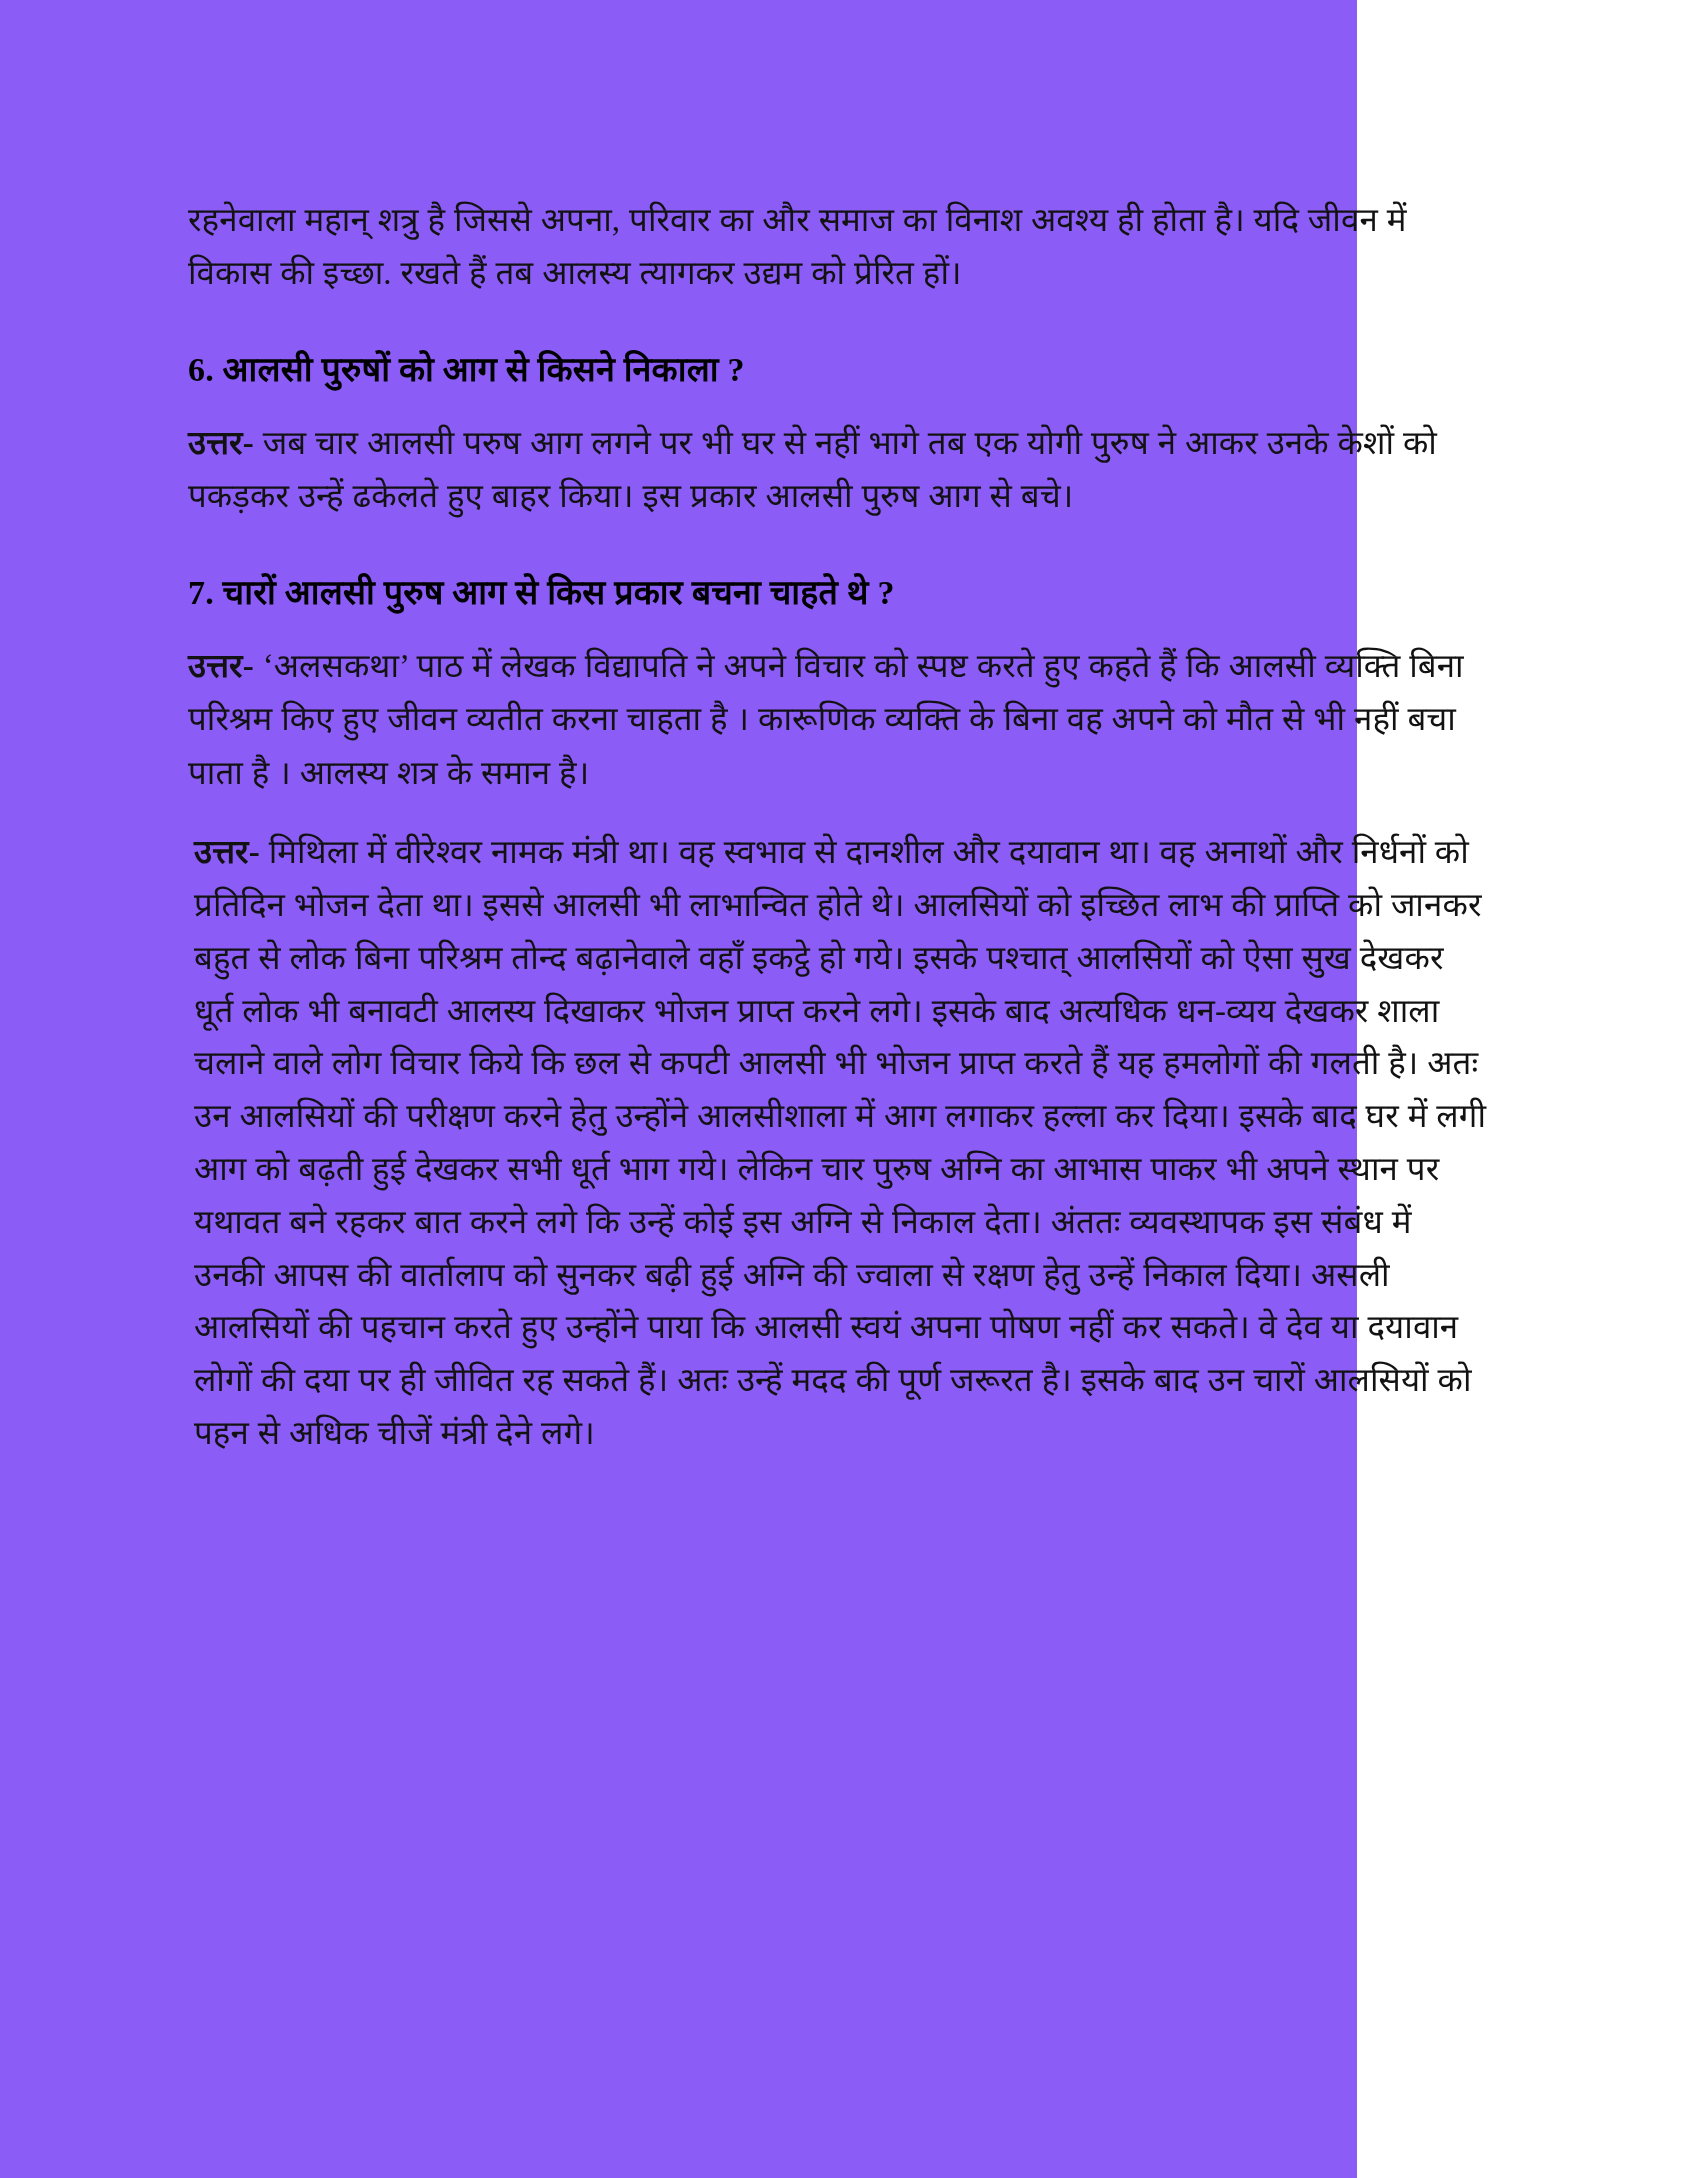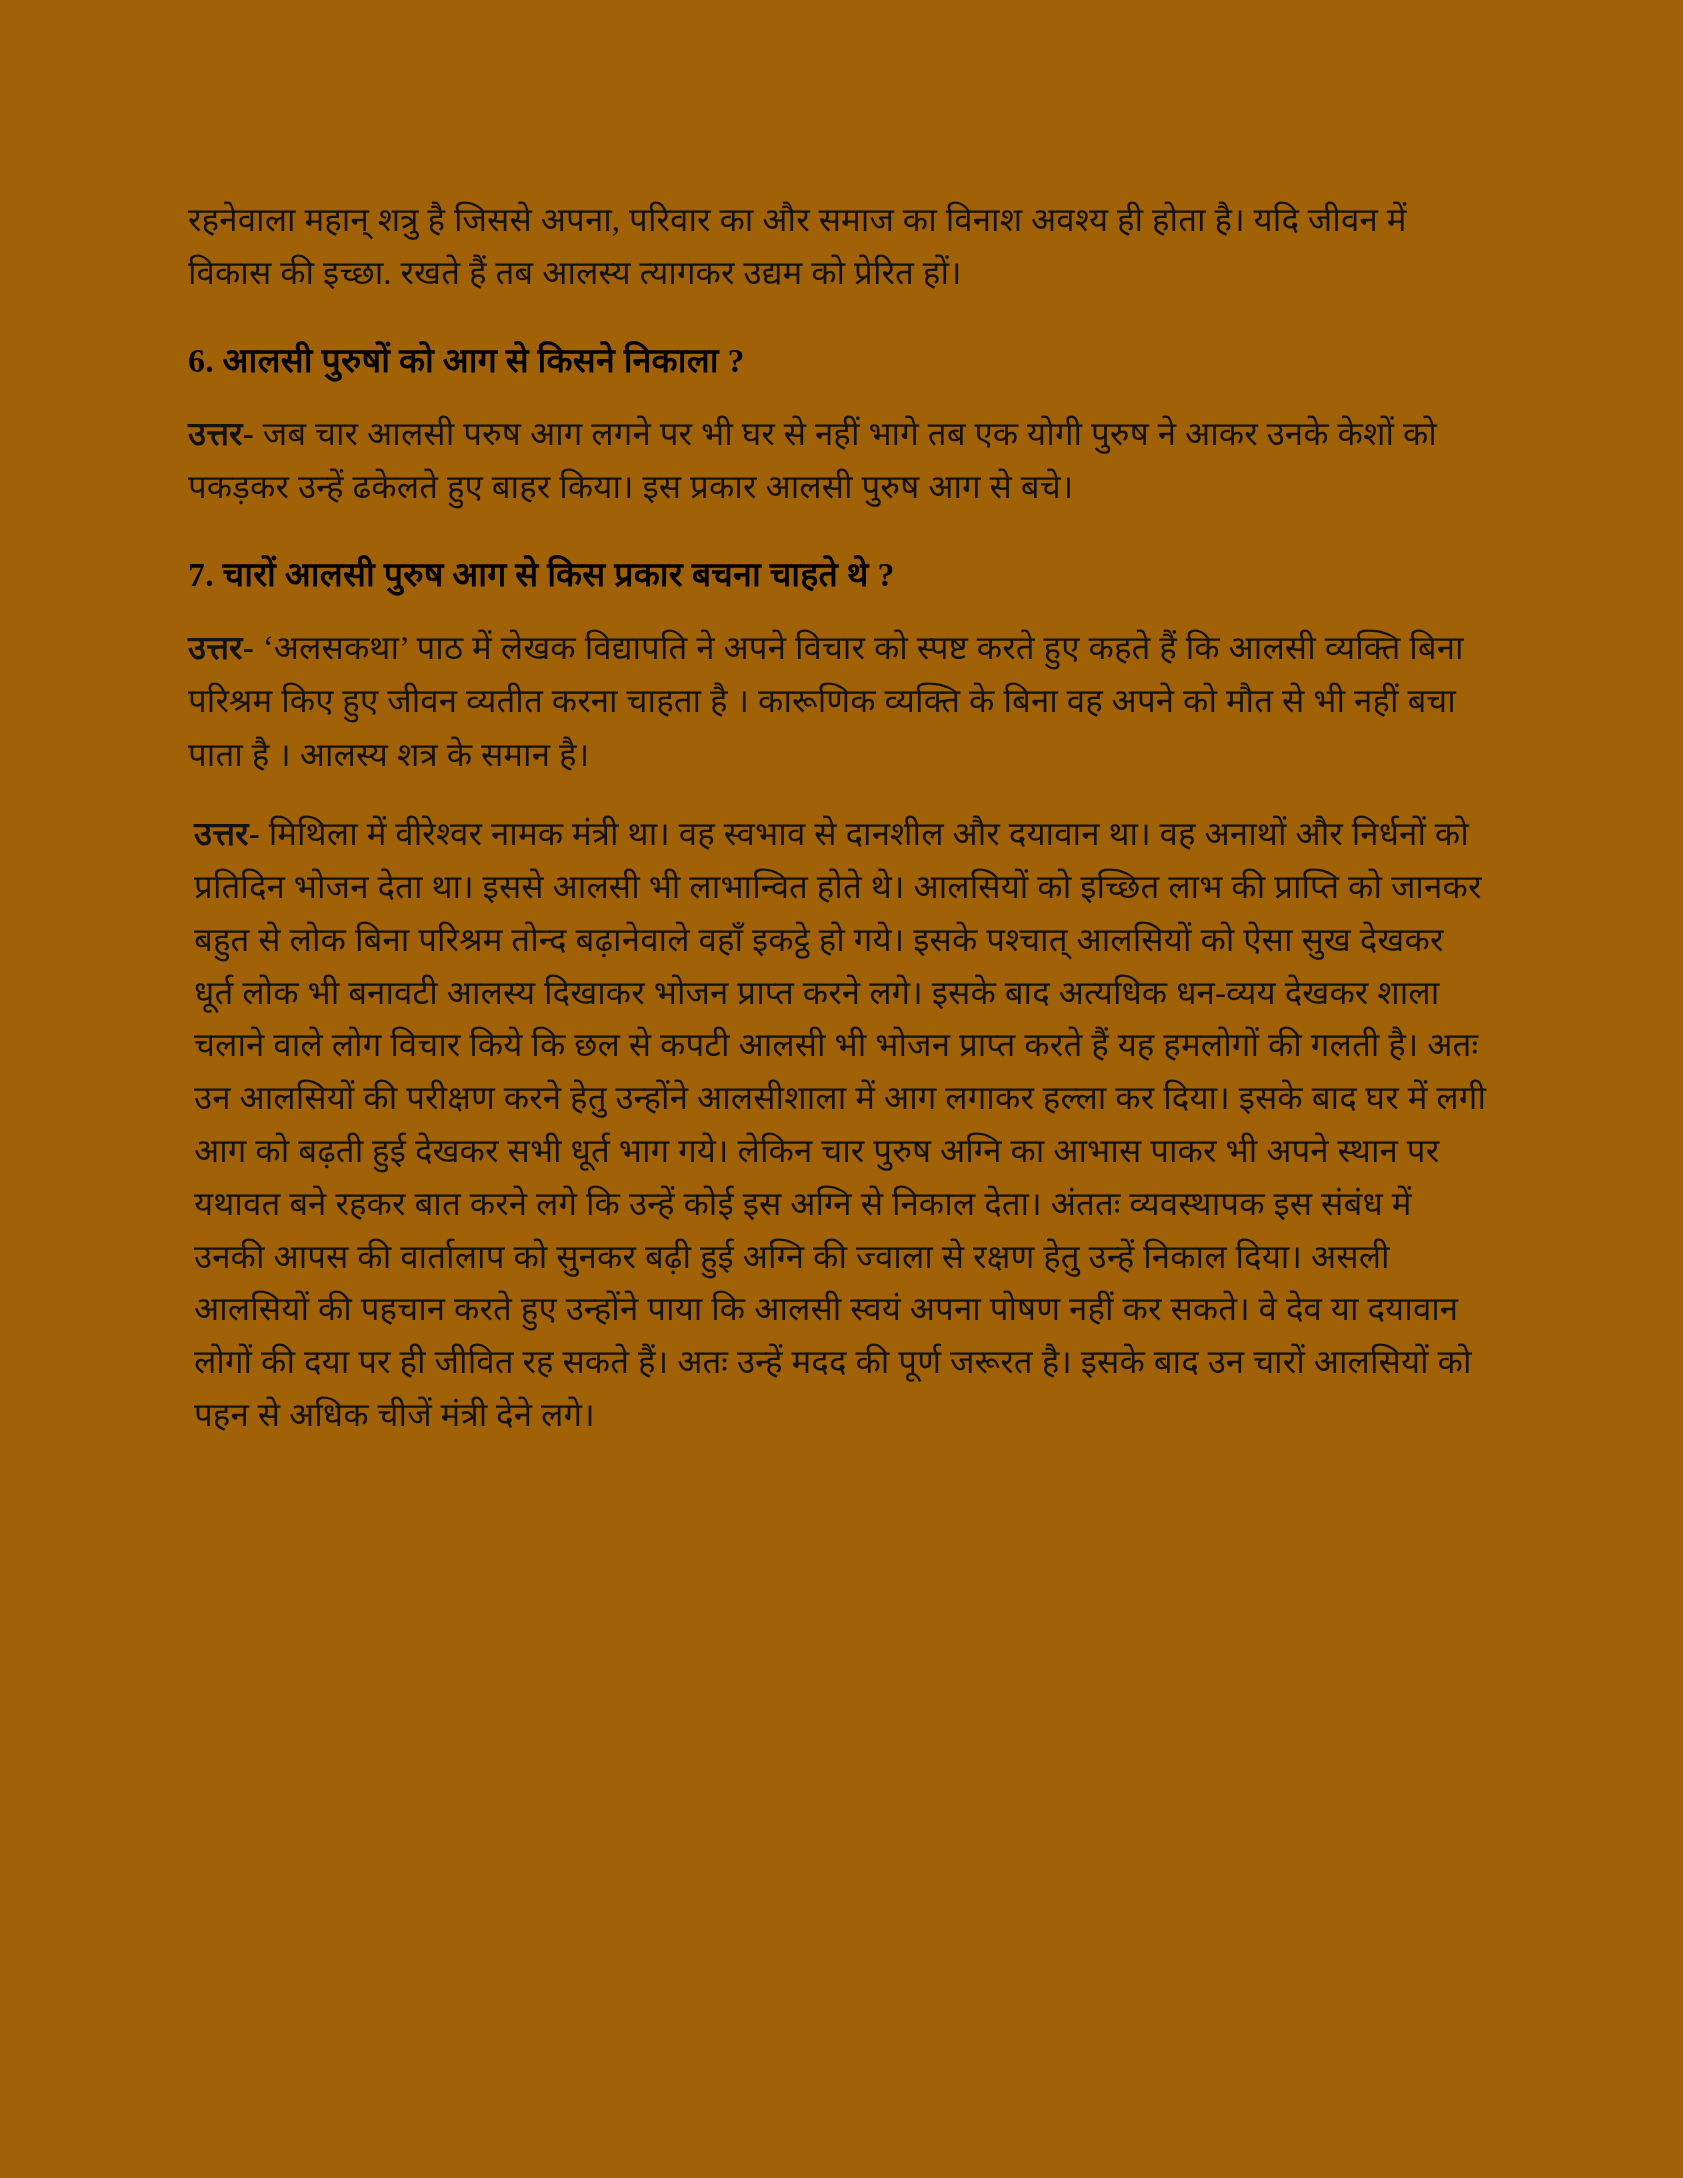--- a/index.html
+++ b/index.html
@@ -10,23 +10,23 @@
   }
   body {
     width: 1683px;
     min-height: 2178px;
     font-family: "Liberation Serif", "DejaVu Serif", serif;
     color: #111111;
     -webkit-font-smoothing: antialiased;
   }
   .page {
     position: relative;
-    width: 1683px;
+    width: 1357px;
     min-height: 2178px;
-    background: #a16207;
+    background: #8b5cf6;
     box-sizing: border-box;
     padding: 194px 194px 178px 188px;
   }
   .content {
     width: 1307px;
   }
   
   .para {
     font-size: 33px;
     line-height: 1.62;
@@ -37,21 +37,21 @@
     color: #121212;
   }
   .para .ans-label {
     font-weight: 700;
   }
   
   .qheading {
     font-size: 34px;
     font-weight: 700;
     line-height: 1.5;
-    margin: 34px 0 22px 0;
+    margin: 43px 0 22px 0;
     color: #000000;
     letter-spacing: 0.2px;
   }
   .qheading:first-child {
     margin-top: 0;
   }
   .quoted {
     font-weight: 700;
   }
   .longpara {

